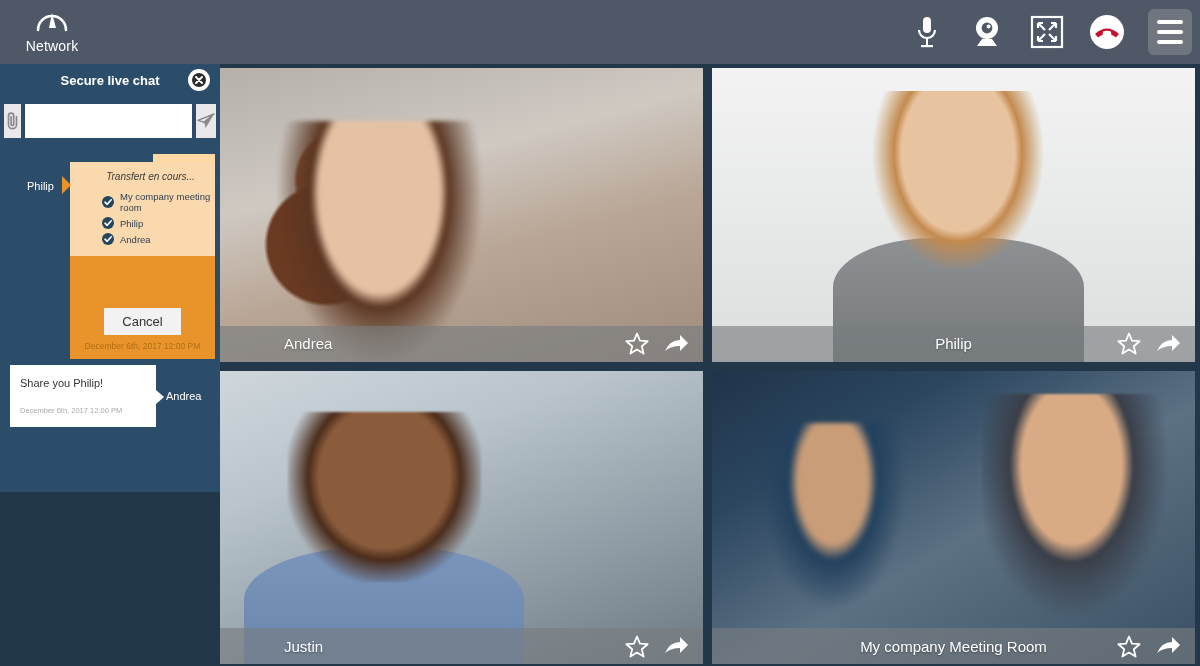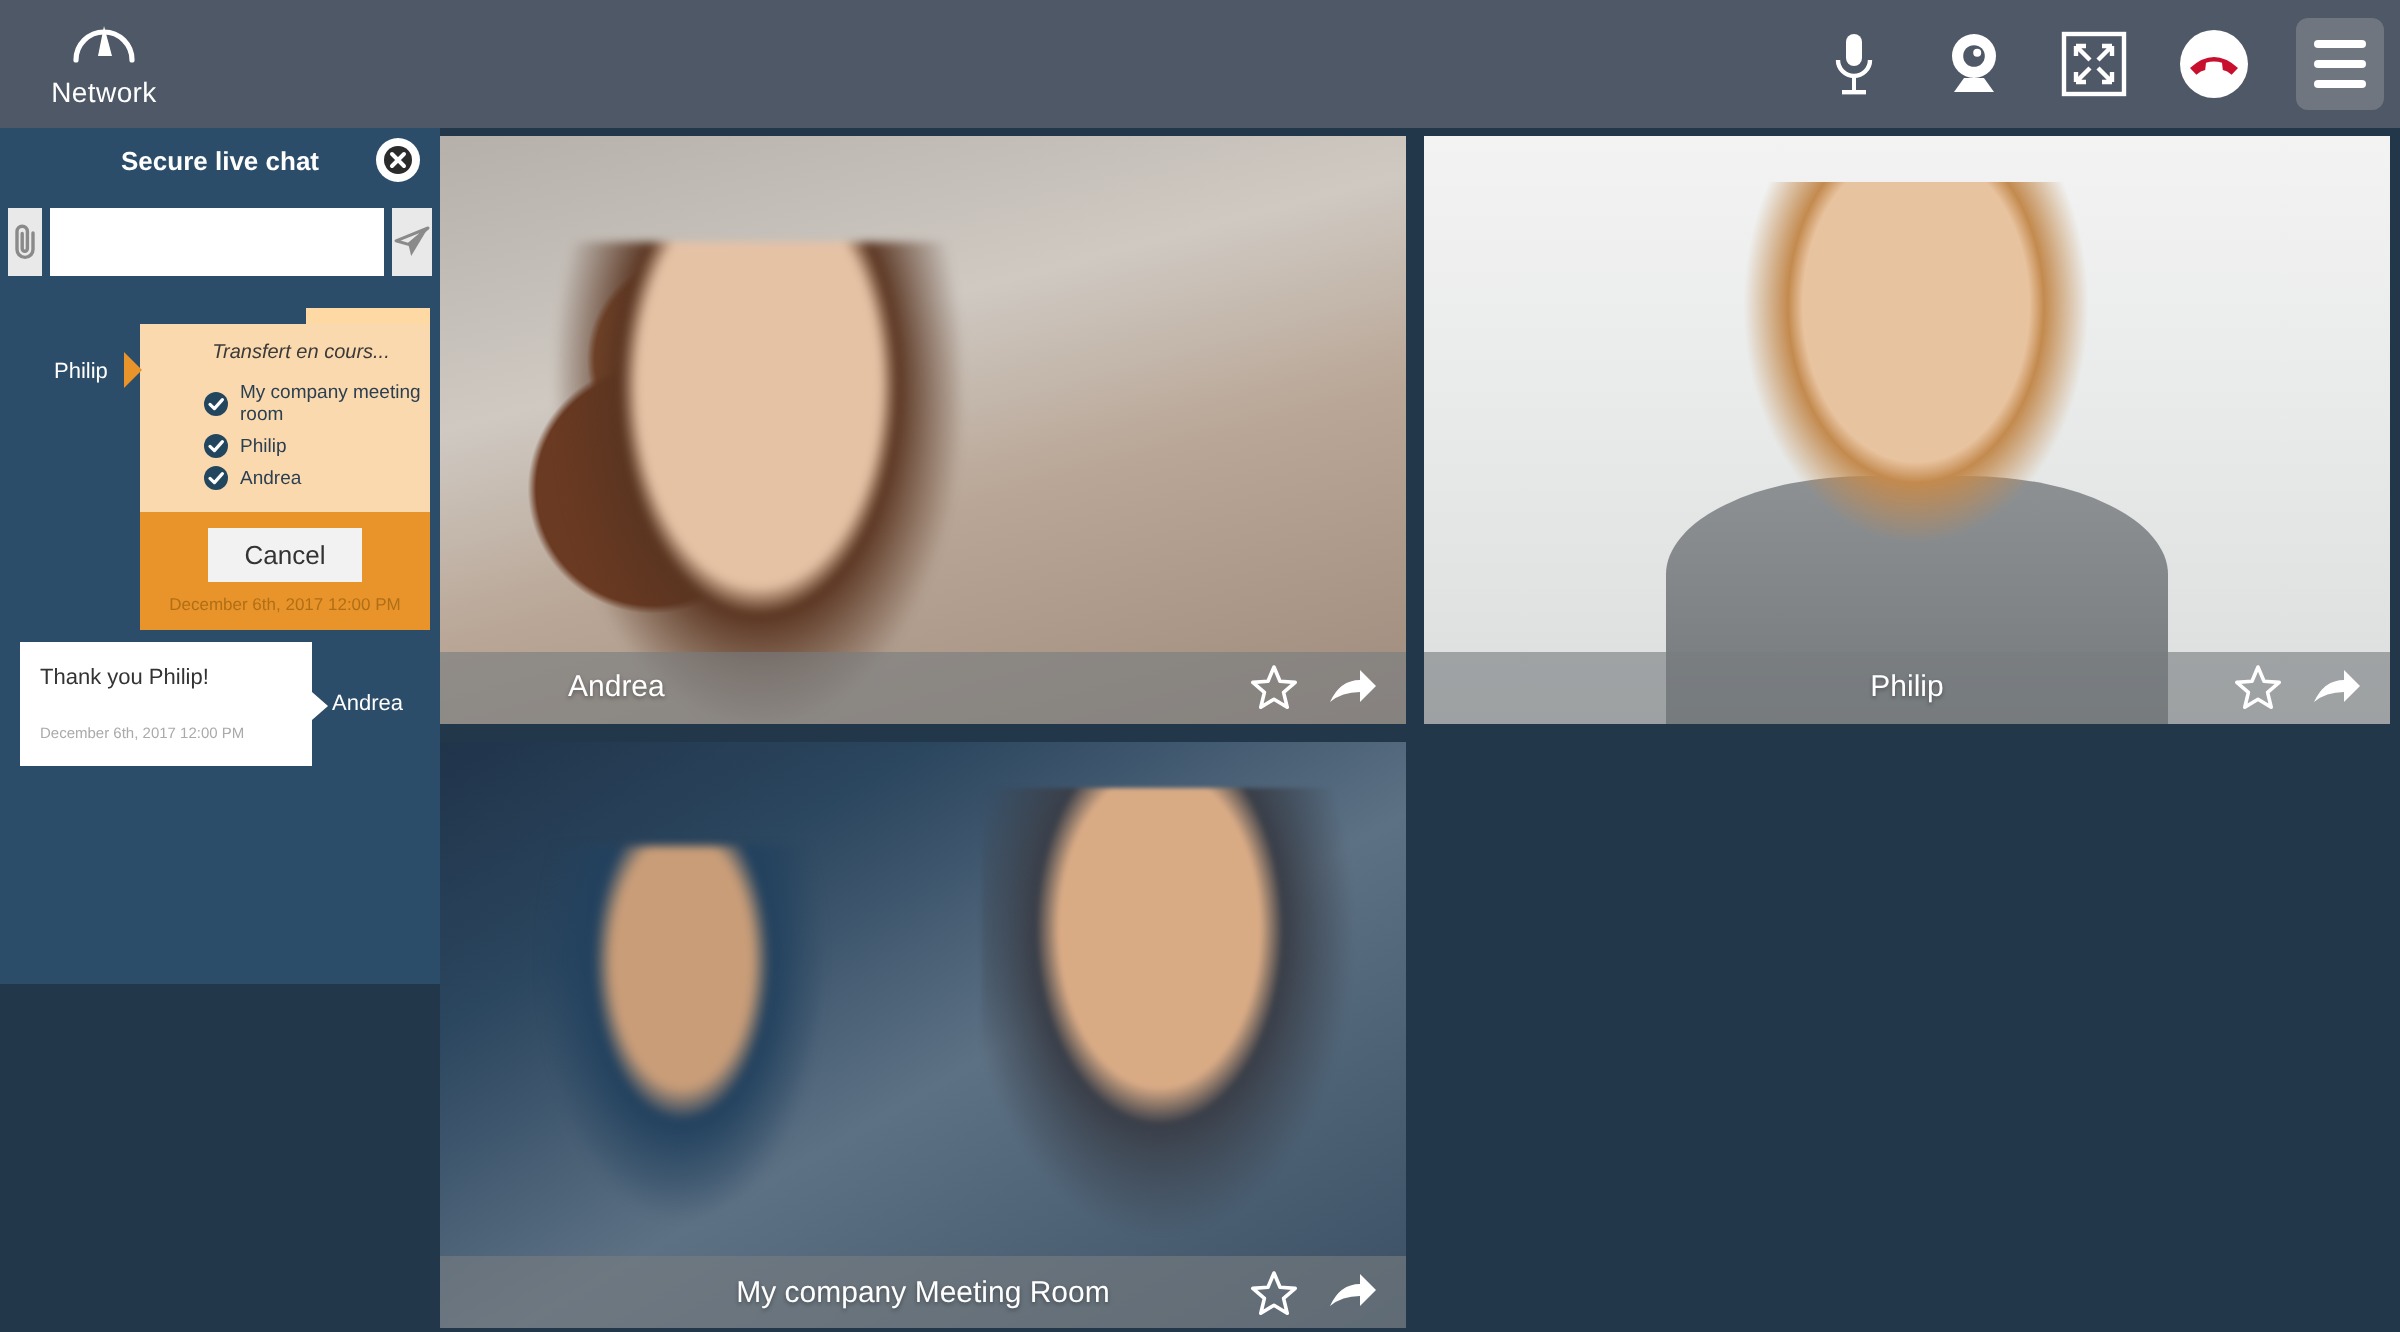--- a/index.html
+++ b/index.html
@@ -82,21 +82,21 @@
   .xfer-head { padding: 6px 7px 5px 7px; }
   .xfer-fname { display: flex; align-items: center; gap: 5px; color: #ffffff; font-size: 10.5px; font-weight: bold; }
   .xfer-size { text-align: right; color: #ffffff; font-size: 10px; margin-top: 5px; padding-right: 2px; }
   .xfer-progress { height: 8px; background: #ffd9a4; position: relative; }
   .xfer-progress > span { display: block; height: 100%; background: #2c4d69; }
   .xfer-body { background: #fbd9ae; padding: 9px 0 11px 16px; }
   .xfer-status { text-align: center; font-style: italic; font-size: 10px; color: #3a3a3a; margin-bottom: 9px; }
   .xfer-list { padding-left: 16px; display: flex; flex-direction: column; gap: 4px; }
   .xfer-li { display: flex; align-items: center; gap: 6px; font-size: 9.5px; color: #2b3f52; }
   .chk { width: 12px; height: 12px; flex: none; }
-  .xfer-foot { background: #e8942a; padding: 8px 0 4px 0; text-align: center; }
+  .xfer-foot { background: #e8942a; padding: 8px 0 4px 0; text-align: center; margin-top: 44px; }
   .cancel-btn {
     display: inline-block; background: #f2f2f2; color: #333;
     font-size: 13px; padding: 6px 18px; border: none; cursor: pointer;
     font-family: "Liberation Sans", sans-serif;
   }
   .xfer-time { font-size: 8.5px; color: #b06f17; text-align: center; padding: 6px 0 4px 0; }
 
   
   .msg-wrap { position: relative; margin-top: 6px; height: 70px; }
   .msg-bubble {
@@ -345,21 +345,21 @@
 
         <div class="xfer-foot">
           <button class="cancel-btn">Cancel</button>
           <div class="xfer-time">December 6th, 2017 12:00 PM</div>
         </div>
       </div>
     </div>
 
     <div class="msg-wrap">
       <div class="msg-bubble">
-        <div class="msg-text">Thank you Philip!</div>
+        <div class="msg-text">Share you Philip!</div>
         <div class="msg-time">December 6th, 2017 12:00 PM</div>
       </div>
       <span class="msg-arrow"></span>
       <span class="msg-sender">Andrea</span>
     </div>
   </div>
 
   <div class="grid">
 
     <div class="tile">
@@ -393,20 +393,38 @@
           </span>
           <span>
             <svg width="26" height="22" viewBox="0 0 26 22">
               <path d="M2 18 q5 -11 15 -11 v-5 l8 8 -8 8 v-5 q-9 0 -15 5 z" fill="#fff"></path>
             </svg>
           </span>
         </span>
       </div>
     </div>
 
+    <div class="tile">
+      <div class="ph ph-justin"></div>
+      <div class="namebar left">
+        <span class="tile-name">Justin</span>
+        <span class="tile-actions">
+          <span>
+            <svg width="24" height="23" viewBox="0 0 24 23">
+              <path d="M12 1.5 L15 8.6 L22.6 9.2 L16.8 14.2 L18.6 21.6 L12 17.6 L5.4 21.6 L7.2 14.2 L1.4 9.2 L9 8.6 Z" fill="none" stroke="#fff" stroke-width="1.8" stroke-linejoin="round"></path>
+            </svg>
+          </span>
+          <span>
+            <svg width="26" height="22" viewBox="0 0 26 22">
+              <path d="M2 18 q5 -11 15 -11 v-5 l8 8 -8 8 v-5 q-9 0 -15 5 z" fill="#fff"></path>
+            </svg>
+          </span>
+        </span>
+      </div>
+    </div>
 
     <div class="tile">
       <div class="ph ph-room"></div>
       <div class="namebar center">
         <span class="tile-name">My company Meeting Room</span>
         <span class="tile-actions">
           <span>
             <svg width="24" height="23" viewBox="0 0 24 23">
               <path d="M12 1.5 L15 8.6 L22.6 9.2 L16.8 14.2 L18.6 21.6 L12 17.6 L5.4 21.6 L7.2 14.2 L1.4 9.2 L9 8.6 Z" fill="none" stroke="#fff" stroke-width="1.8" stroke-linejoin="round"></path>
             </svg>

